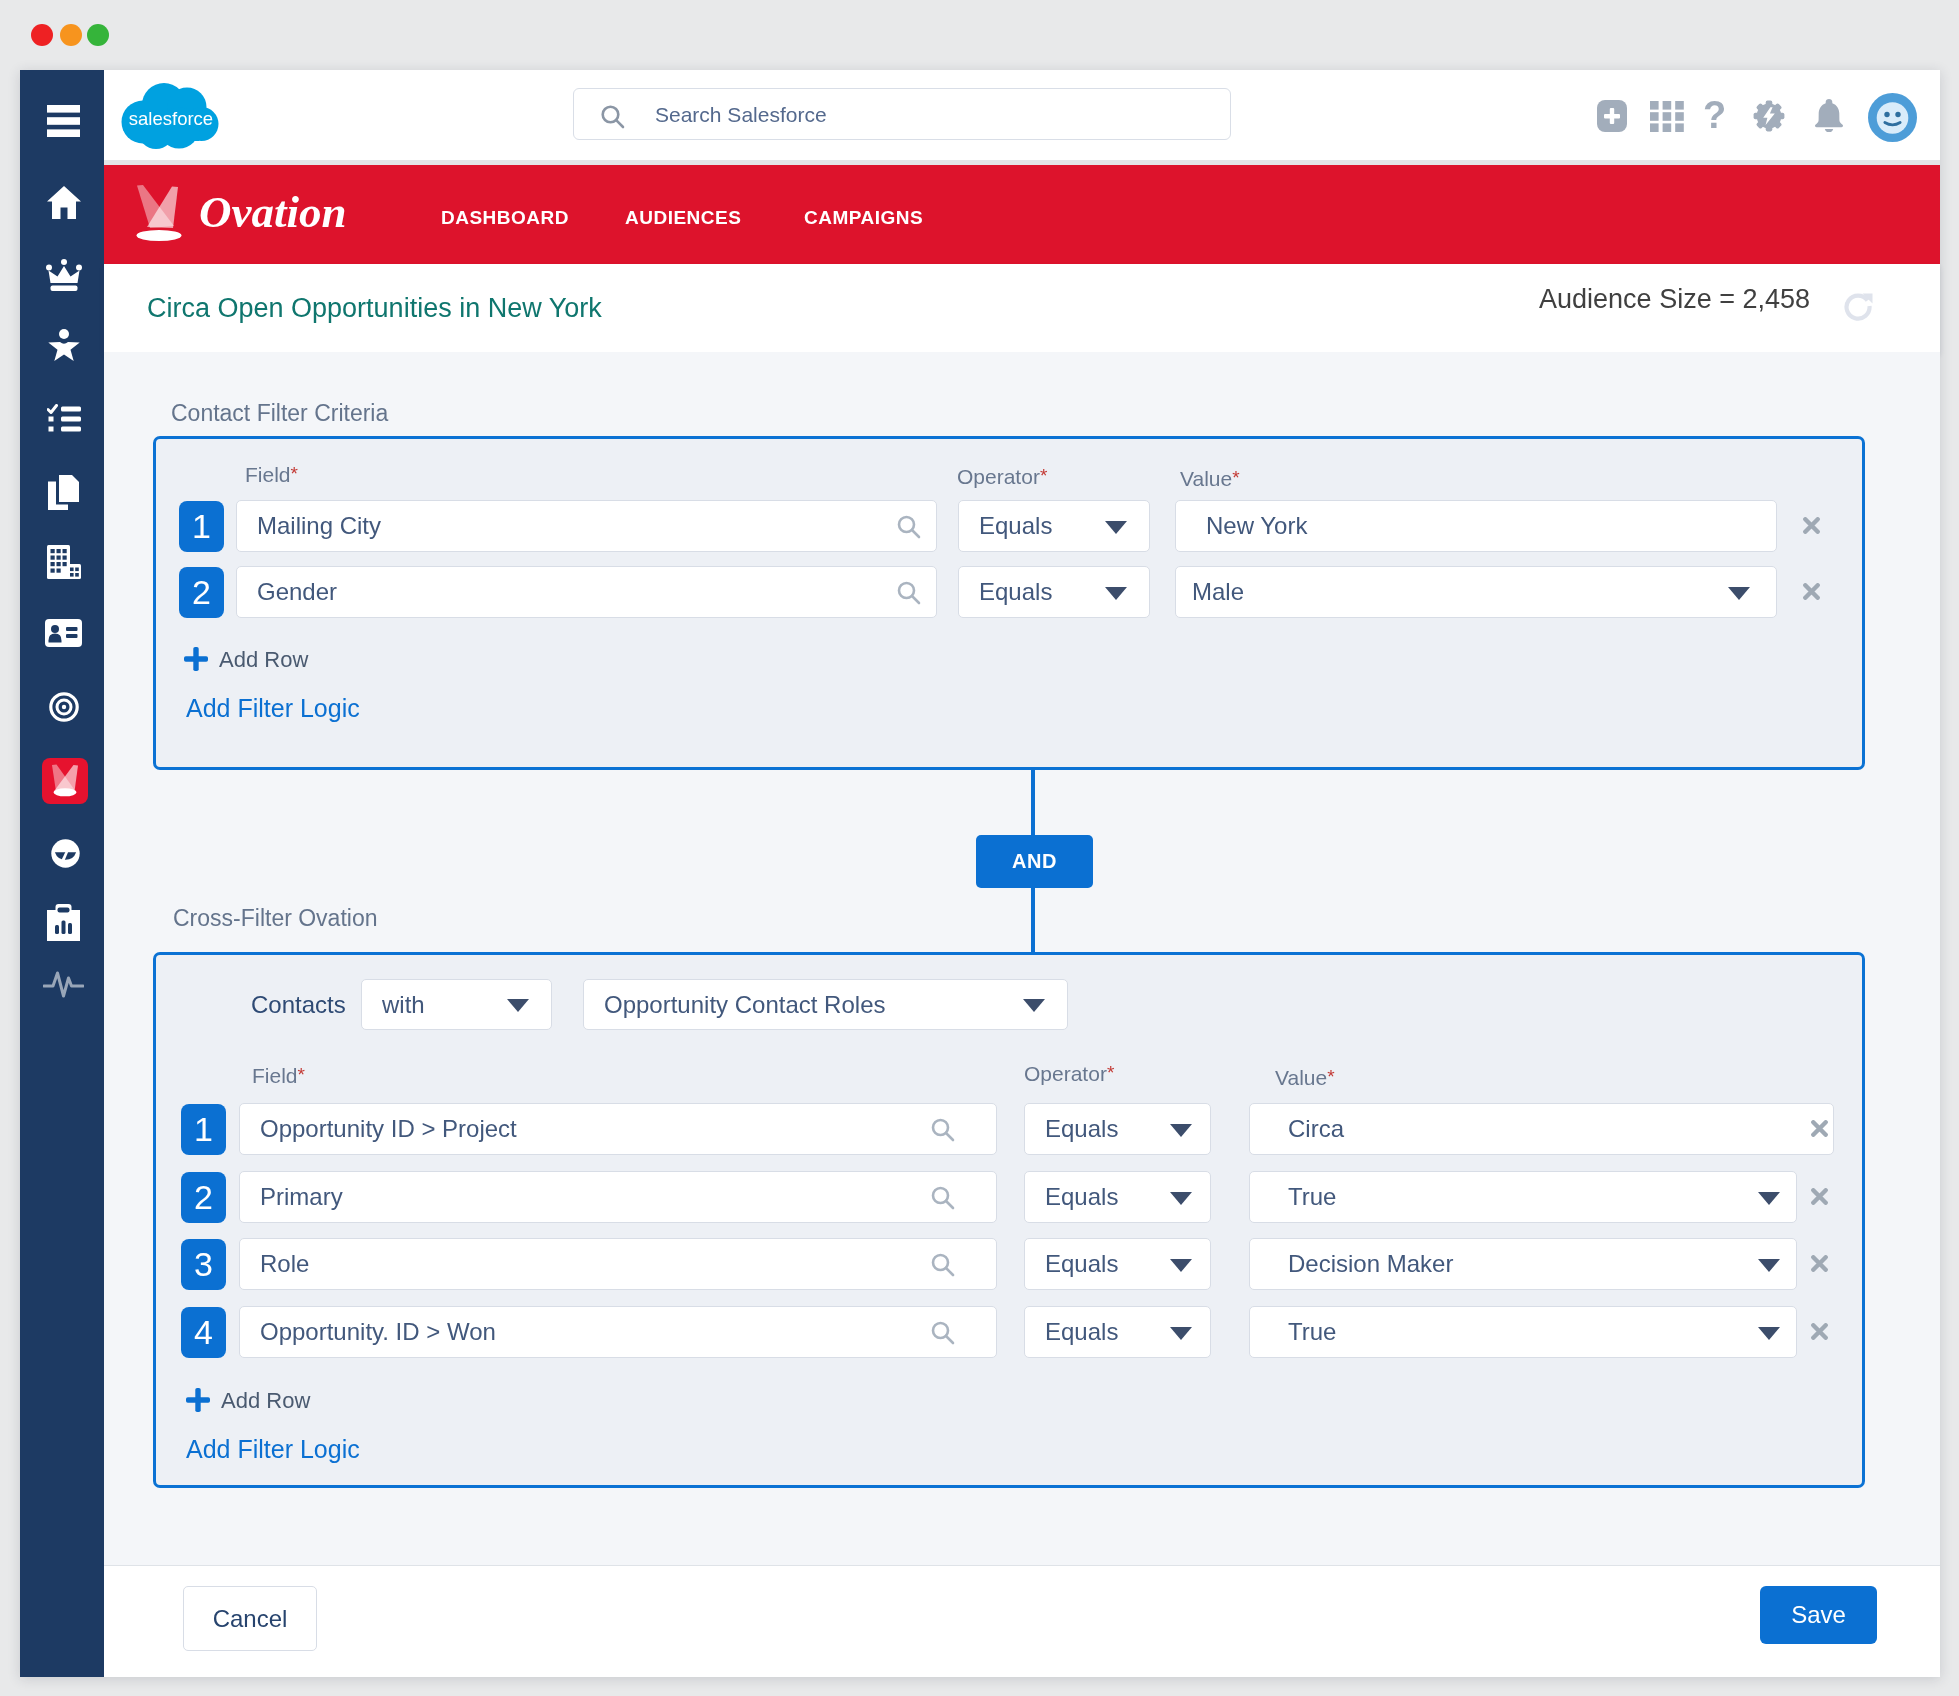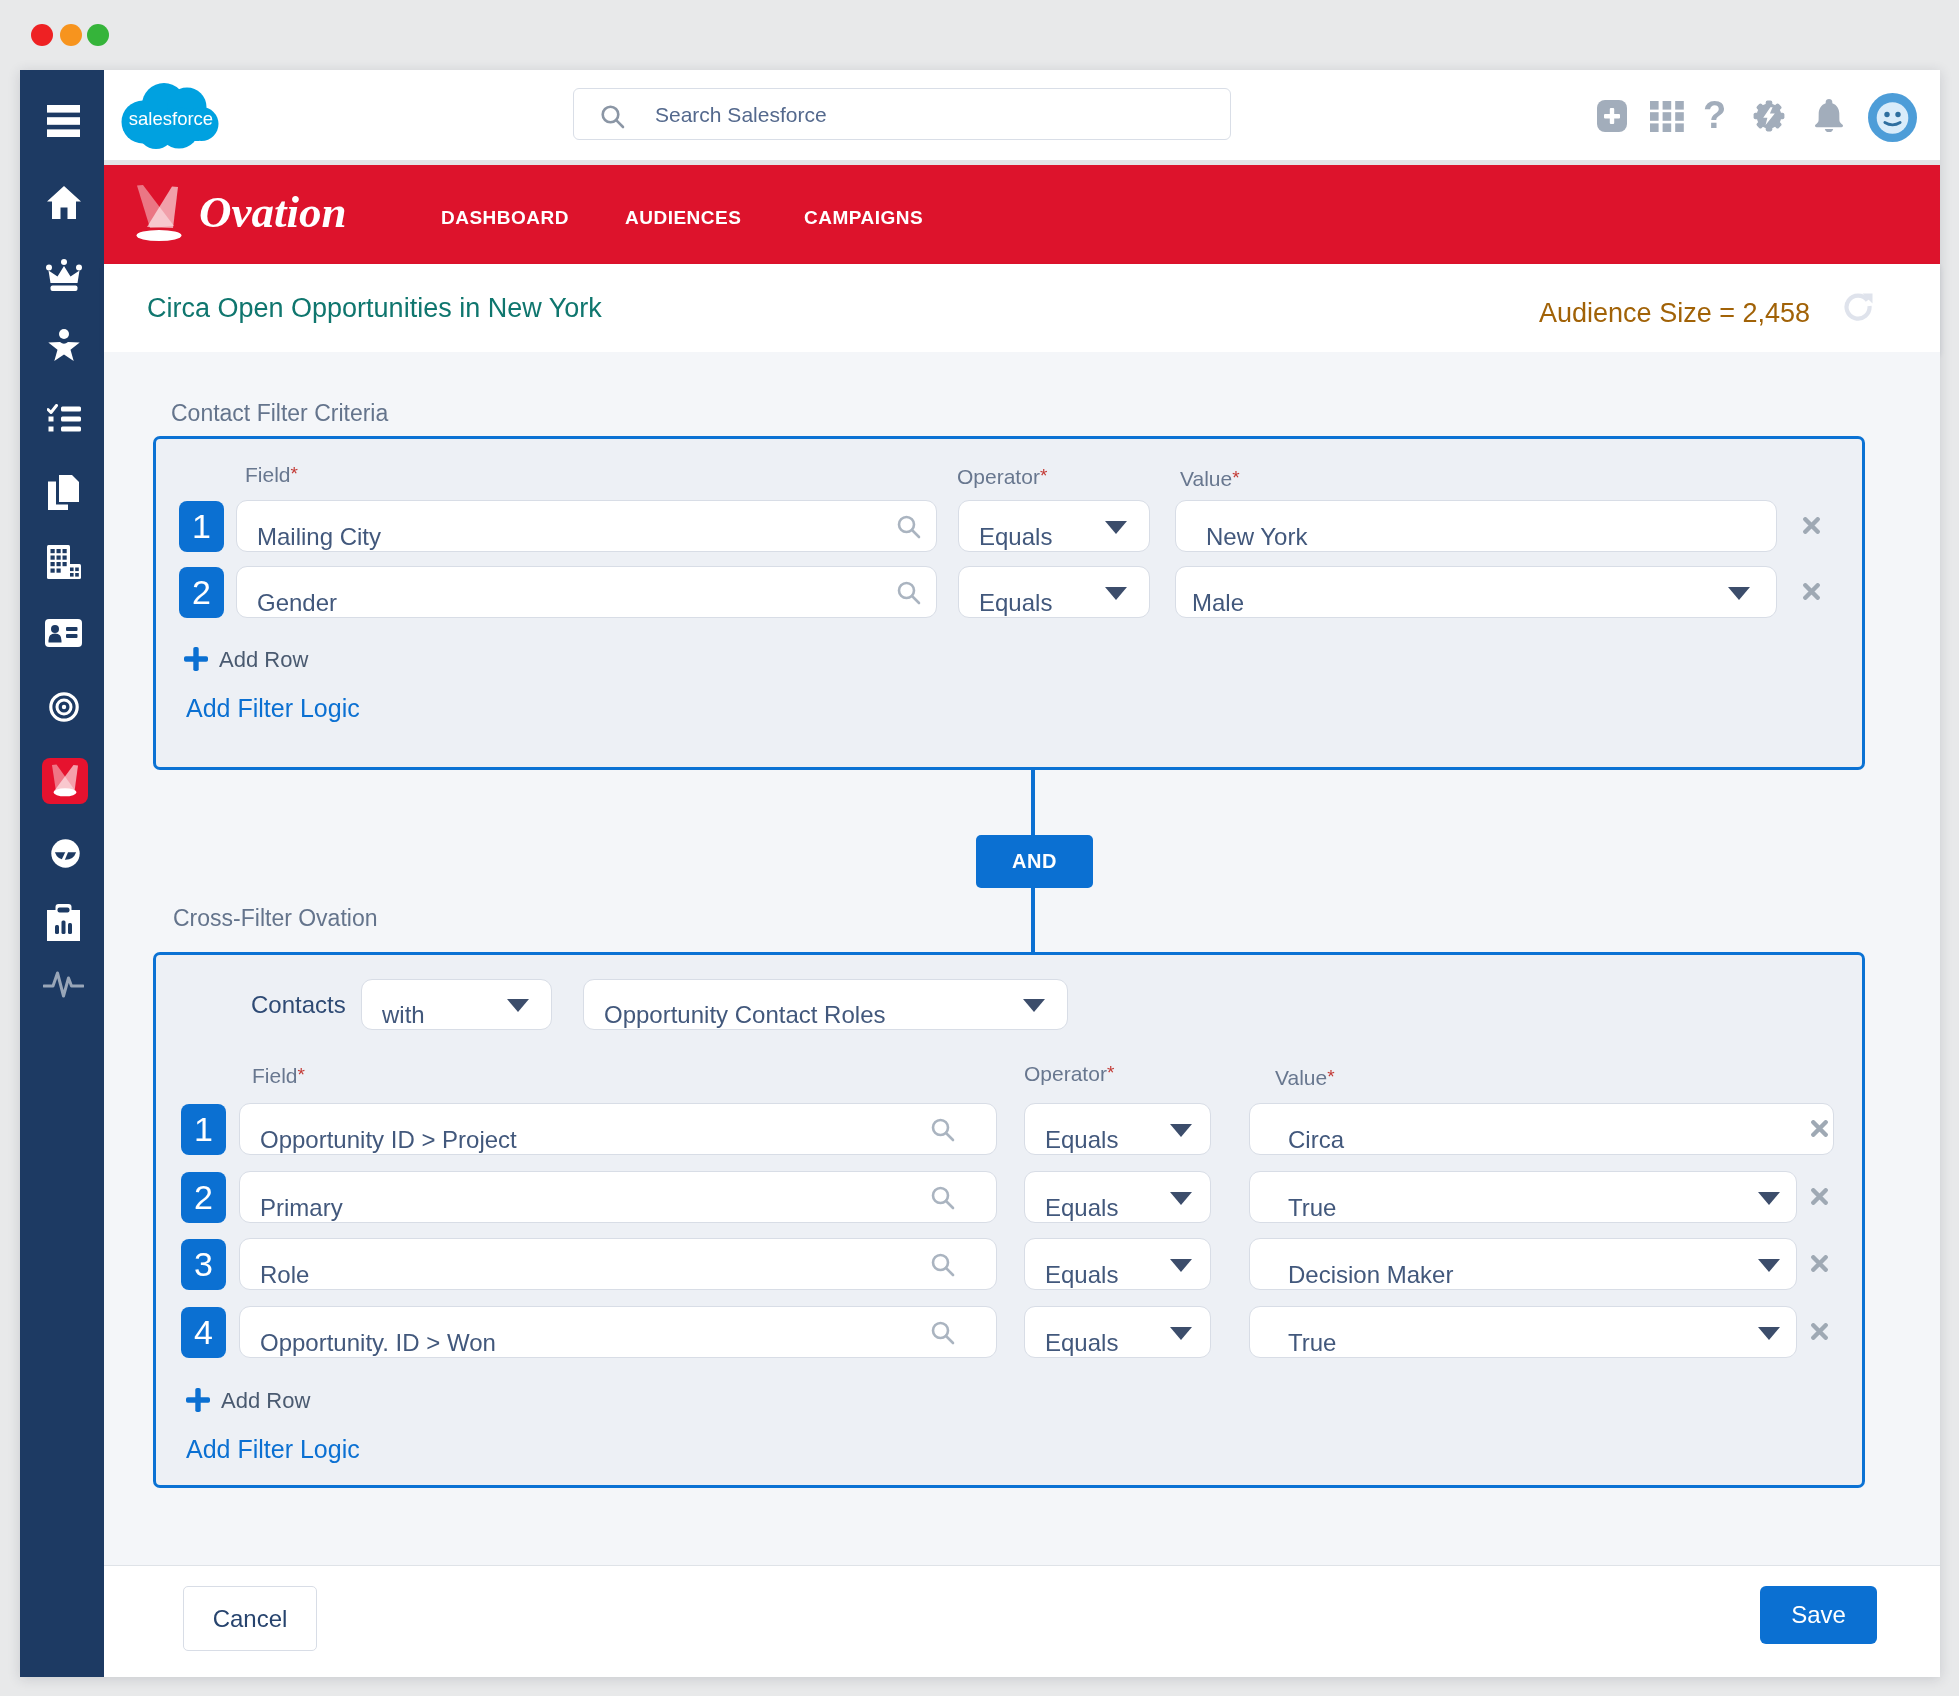--- a/index.html
+++ b/index.html
@@ -1,21 +1,21 @@
 <!DOCTYPE html>
 <html><head><meta charset="utf-8">
 <style>
 html,body{margin:0;padding:0}
 body{width:1959px;height:1696px;background:#e8e9ea;font-family:"Liberation Sans",sans-serif;position:relative;overflow:hidden}
 .dot{position:absolute;top:24px;width:22px;height:22px;border-radius:50%}
 .seclabel{position:absolute;font-size:23px;color:#64748c}
 .flabel{position:absolute;font-size:21px;color:#68778f;white-space:nowrap}
 .flabel b{color:#c33a35;font-weight:normal;font-size:19px;position:relative;top:-2px}
 .badge{position:absolute;width:45px;height:51px;background:#0b70d2;border-radius:8px;color:#fff;font-size:34px;display:flex;align-items:center;justify-content:center}
-.inp{position:absolute;height:52px;background:#fff;border:1px solid #d8dde6;border-radius:11px;box-sizing:border-box;display:flex;align-items:flex-end;color:#42587c;font-size:24px}
+.inp{position:absolute;height:52px;background:#fff;border:1px solid #d8dde6;border-radius:5px;box-sizing:border-box;display:flex;align-items:center;color:#42587c;font-size:24px}
 .inp .txt{padding-left:20px;white-space:nowrap}
 .mag{position:absolute;right:14px;top:13px}
 .tri{position:absolute;width:0;height:0;border-left:11px solid transparent;border-right:11px solid transparent;border-top:13px solid #3c4d6b}
 .xi{position:absolute;width:22px;height:22px}
 .fbox{position:absolute;left:153px;width:1712px;background:#edf0f5;border:3px solid #0b72d4;border-radius:7px;box-sizing:border-box}
 .navlink{position:absolute;color:#fff;font-weight:bold;font-size:19px;letter-spacing:0.5px;white-space:nowrap}
 .sicon{position:absolute}
 </style></head>
 <body>
 <div class="dot" style="left:31px;background:#ee2123"></div>
@@ -193,21 +193,21 @@
     <polygon points="5,1.5 11,1 42,42 18,44" fill="#fff" opacity="0.42"></polygon>
     <polygon points="40,2.5 46,3 41,44 15,43" fill="#fff" opacity="0.6"></polygon>
     <ellipse cx="27" cy="51.5" rx="22.5" ry="5.6" fill="#fff"></ellipse>
   </svg>
 <div style="position:absolute;left:199px;top:186px;font-family:'Liberation Serif',serif;font-style:italic;font-weight:bold;font-size:45px;color:#fff">Ovation</div>
 <div class="navlink" style="left:441px;top:207px">DASHBOARD</div>
 <div class="navlink" style="left:625px;top:207px">AUDIENCES</div>
 <div class="navlink" style="left:804px;top:207px">CAMPAIGNS</div>
 
 <div style="position:absolute;left:147px;top:293px;font-size:27px;color:#0f766e">Circa Open Opportunities in New York</div>
-<div style="position:absolute;right:149px;top:298px;font-size:27px;color:#a16207">Audience Size = 2,458</div>
+<div style="position:absolute;right:149px;top:284px;font-size:27px;color:#404040">Audience Size = 2,458</div>
 <svg style="position:absolute;left:1842px;top:290px" width="32" height="32" viewBox="0 0 32 32">
     <path d="M25.5 10.5 A11.5 11.5 0 1 0 27.5 16" fill="none" stroke="#dfe3ec" stroke-width="4.2"></path>
     <polygon points="20.5,3.5 30.5,3.5 30.5,13.5" fill="#dfe3ec"></polygon>
   </svg>
 
 <div class="seclabel" style="left:171px;top:400px">Contact Filter Criteria</div>
 <div class="fbox" style="top:436px;height:334px"></div>
 <div class="flabel" style="left:245px;top:463px">Field<b>*</b></div>
 <div class="flabel" style="left:957px;top:465px">Operator<b>*</b></div>
 <div class="flabel" style="left:1180px;top:467px">Value<b>*</b></div>

